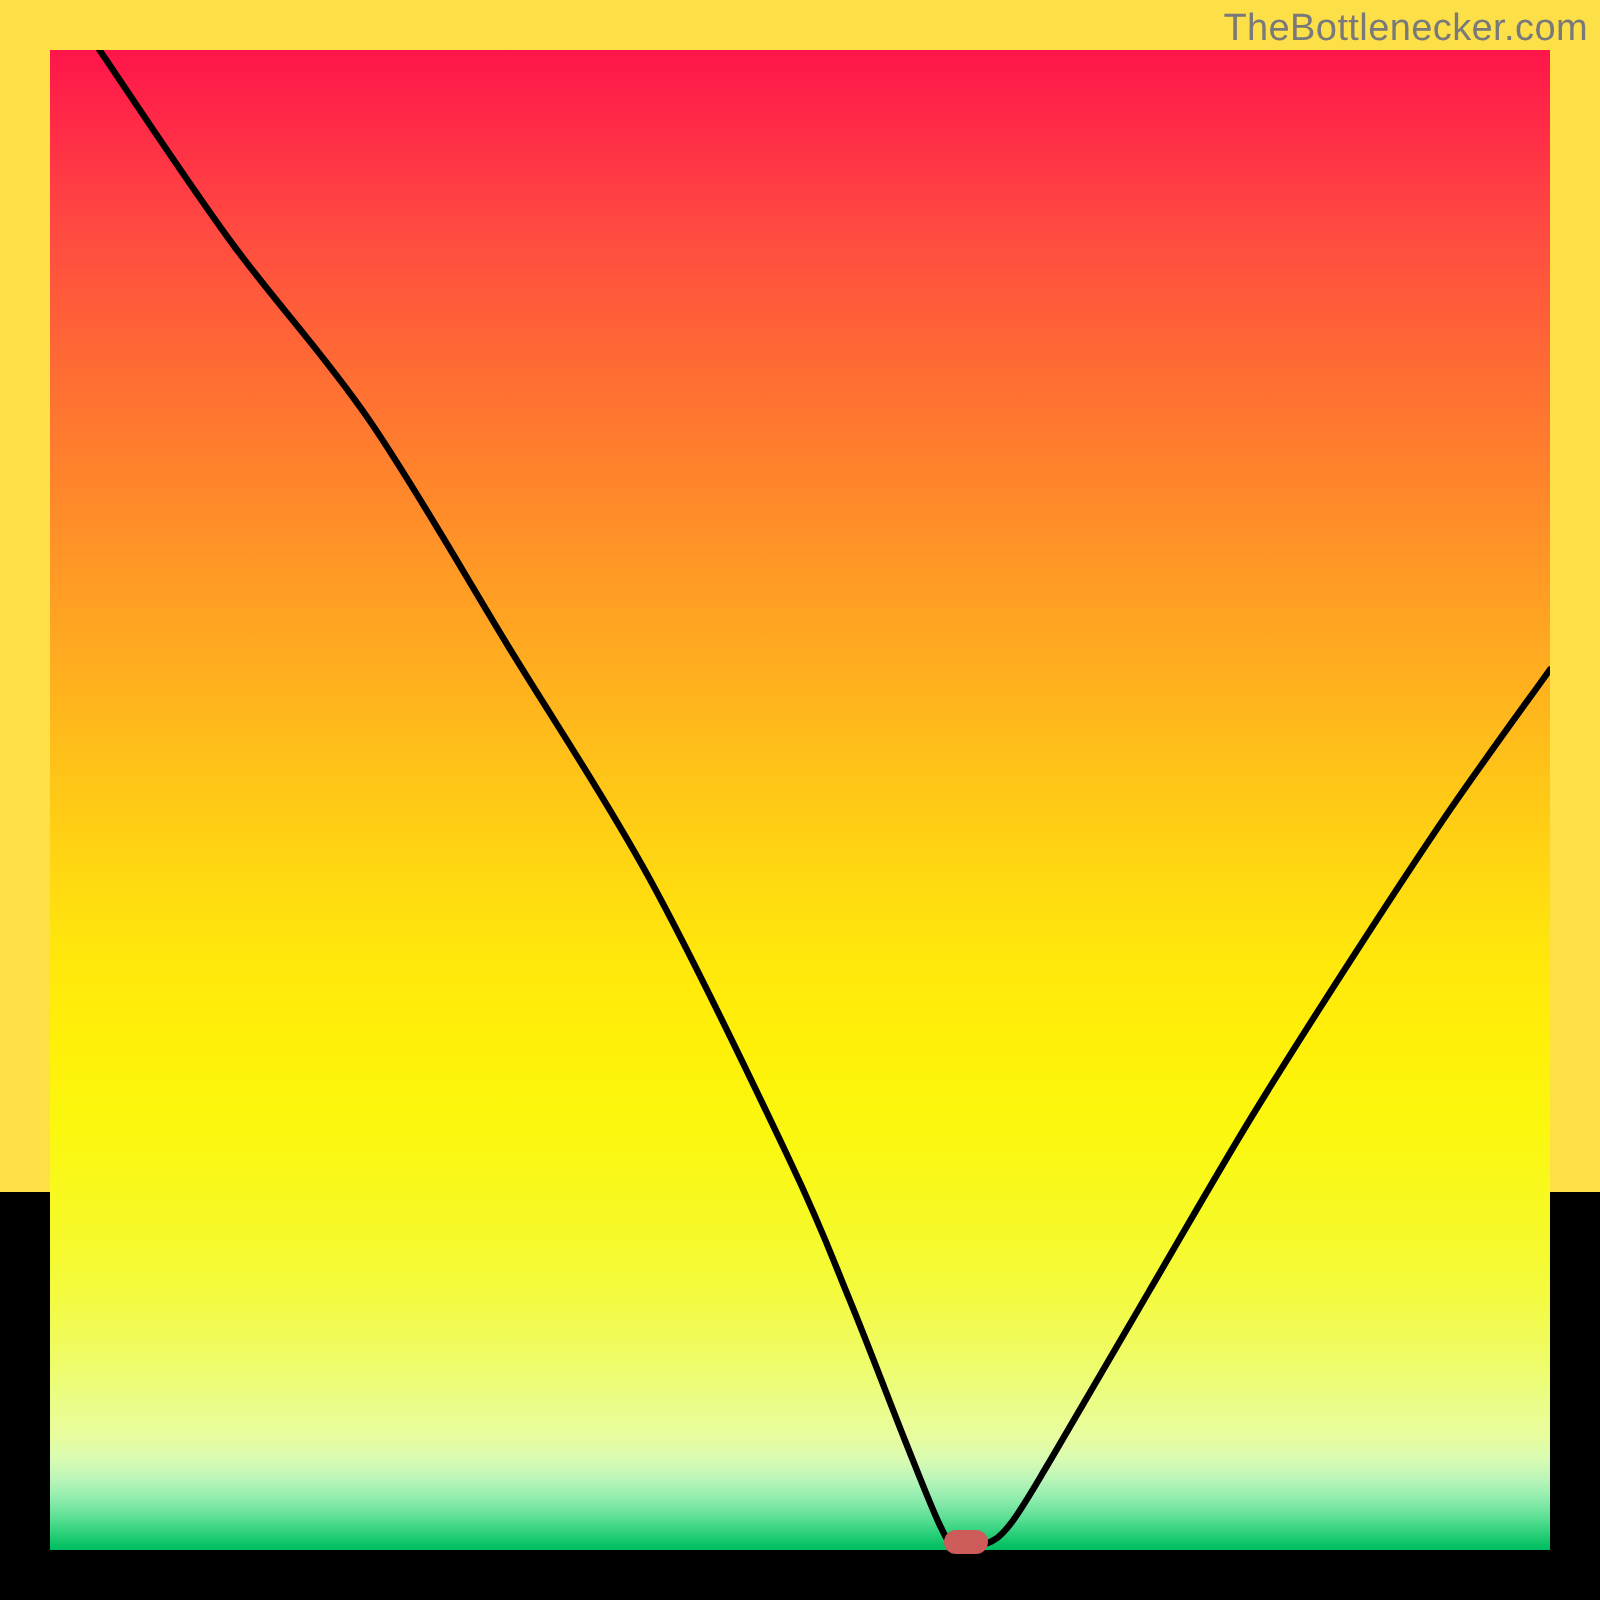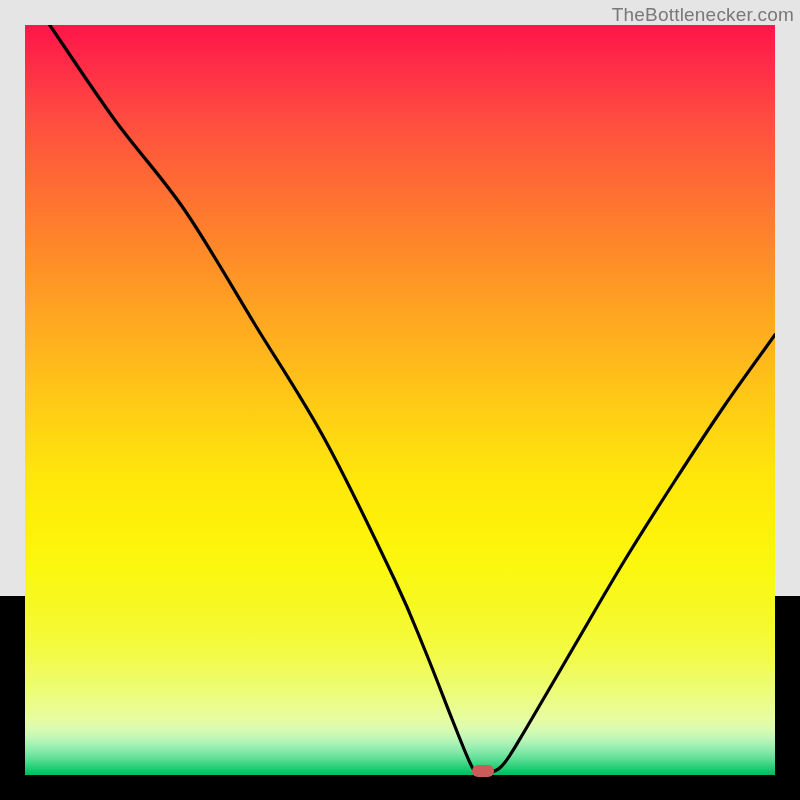--- a/index.html
+++ b/index.html
@@ -10,21 +10,21 @@
     background: #000;
     overflow: hidden;
     font-family: Arial, Helvetica, sans-serif;
   }
   .chart-frame {
     position: absolute;
     left: 0;
     top: 0;
     width: 800px;
     height: 596px;
-    background: #e5e5e5;
+    background: #fde047;
     text-align: center;
   }
   .plot-area {
     position: absolute;
     left: 25px;
     top: 25px;
     width: 750px;
     height: 750px;
     
     background: linear-gradient(

